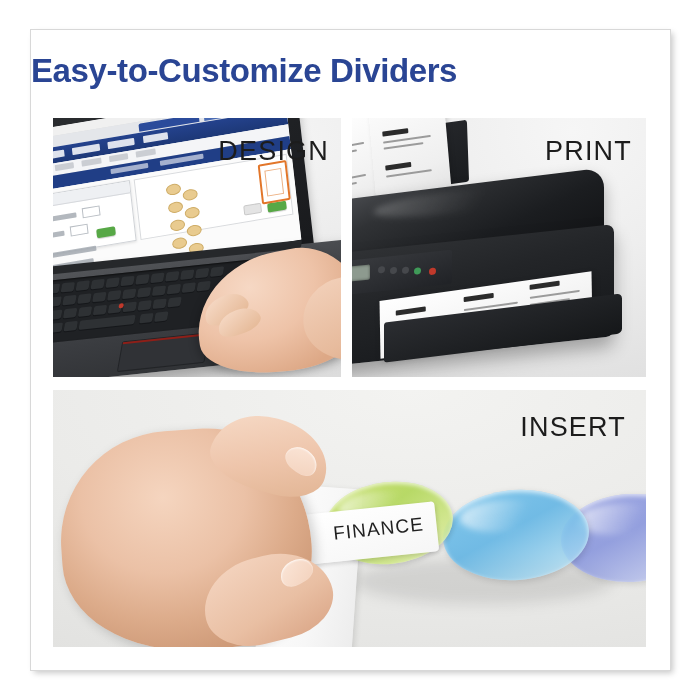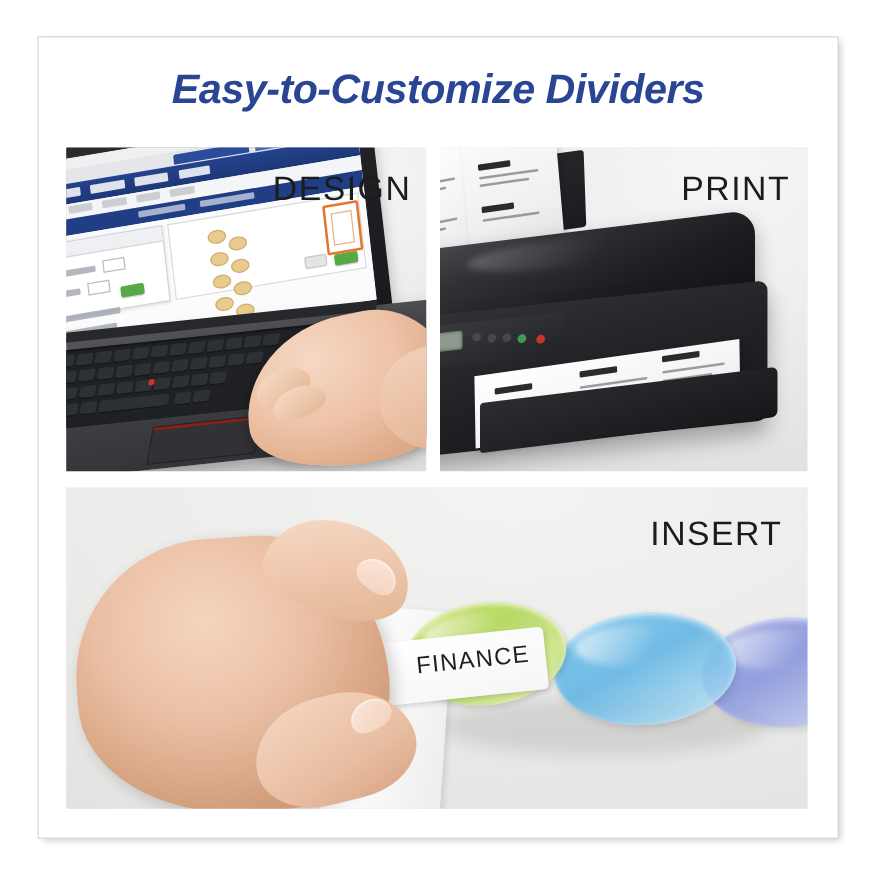--- a/index.html
+++ b/index.html
@@ -27,28 +27,27 @@
     background: #ffffff;
     box-shadow: 0 0 0 1px #d8d8d8, 3px 3px 6px rgba(0,0,0,0.22);
   }
 
   
   .headline {
     position: absolute;
     left: 0;
     top: 22px;
     width: 639px;
-    text-align: center;
+    text-align: left;
     font-size: 33px;
     font-weight: bold;
     letter-spacing: -0.4px;
     color: #2a4594;
     font-family: "Liberation Sans", sans-serif;
     white-space: nowrap;
-    font-style: italic;
   }
 
   
   .panel {
     position: absolute;
     overflow: hidden;
     background: #e9e9e9;
   }
   .panel-design { left: 22px;  top: 88px;  width: 288px; height: 259px; }
   .panel-print  { left: 321px; top: 88px;  width: 294px; height: 259px; }

